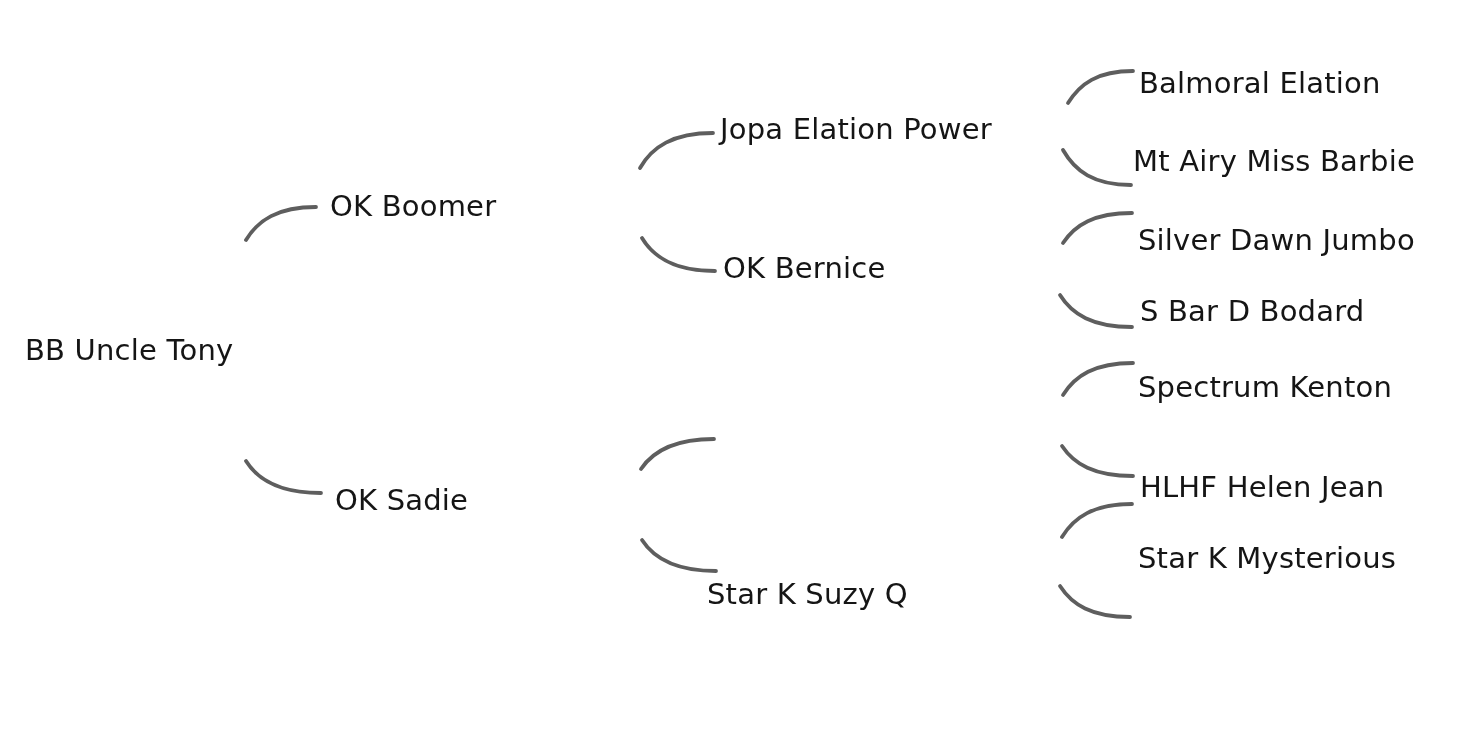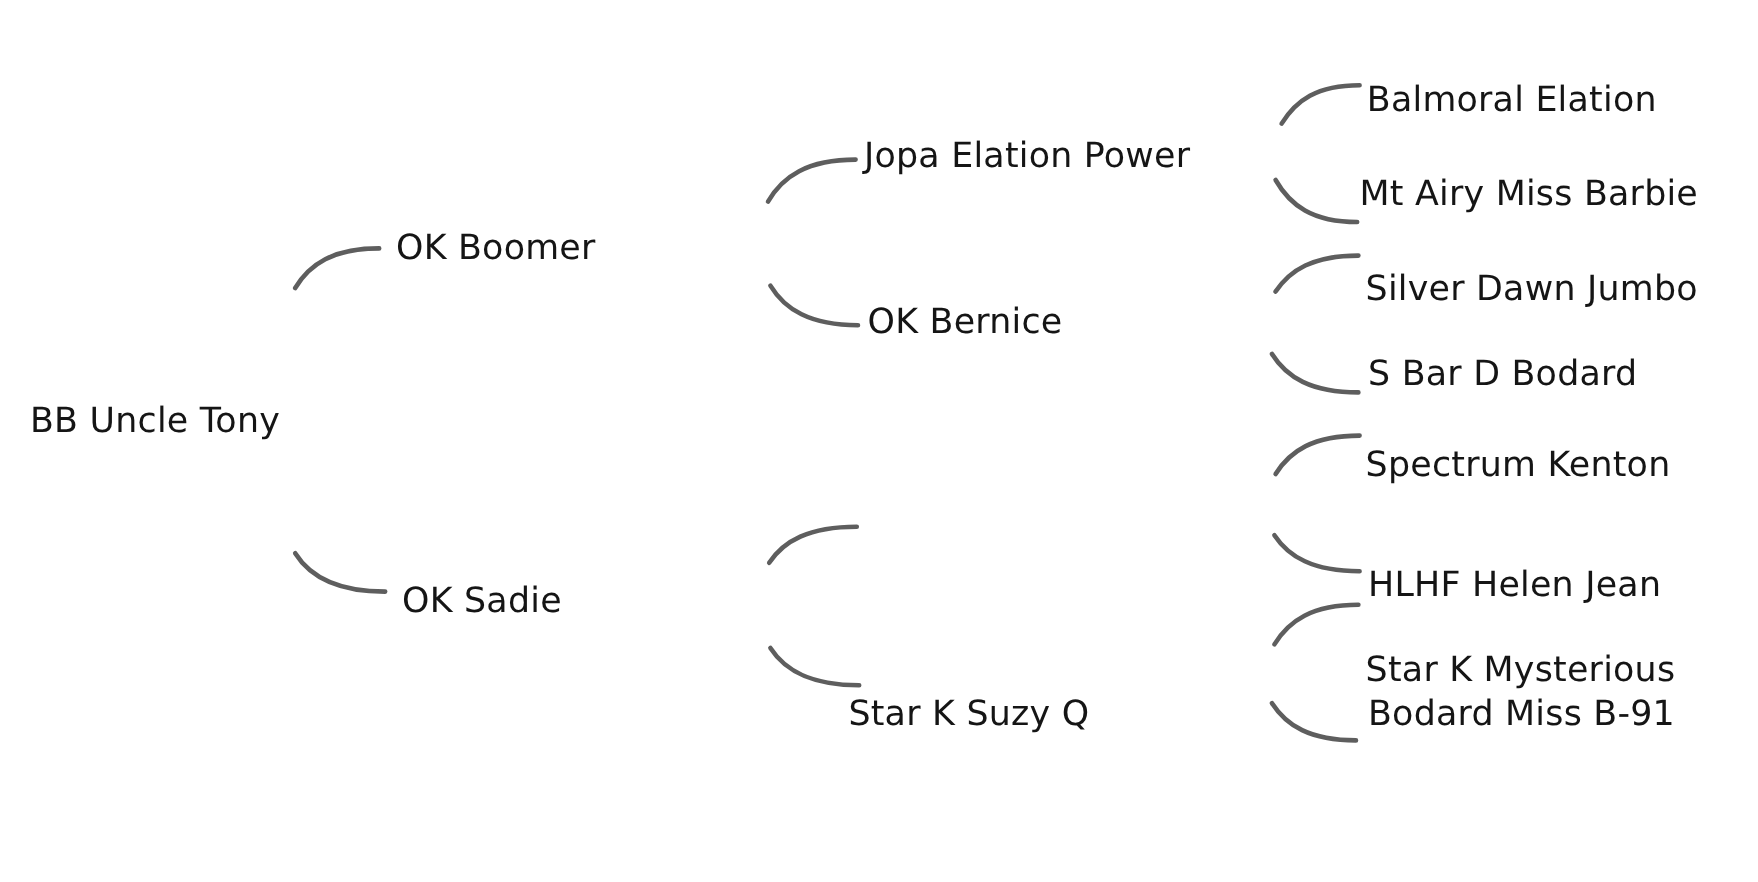--- a/index.html
+++ b/index.html
@@ -60,14 +60,13 @@
     <div class="node-label" style="left: 723px; top: 269px;">OK Bernice</div>
     <div class="node-label" style="left: 720px; top: 130px;">Jopa Elation Power</div>
     <div class="node-label" style="left: 707px; top: 567px; margin-top: 28px;">Star K Suzy Q</div>
     <div class="node-label" style="left: 1139px; top: 84px;">Balmoral Elation</div>
     <div class="node-label" style="left: 1133px; top: 162px;">Mt Airy Miss Barbie</div>
     <div class="node-label" style="left: 1138px; top: 241px;">Silver Dawn Jumbo</div>
     <div class="node-label" style="left: 1140px; top: 312px;">S Bar D Bodard</div>
     <div class="node-label" style="left: 1138px; top: 388px;">Spectrum Kenton</div>
     <div class="node-label" style="left: 1140px; top: 459px; margin-top: 29px;">HLHF Helen Jean</div>
     <div class="node-label" style="left: 1138px; top: 527px; margin-top: 32px;">Star K Mysterious</div>
-    <div class="node-label" style="left: 1140px; top: 595px;">Bodard Miss B-91</div>
   </div>
 
 </body></html>

